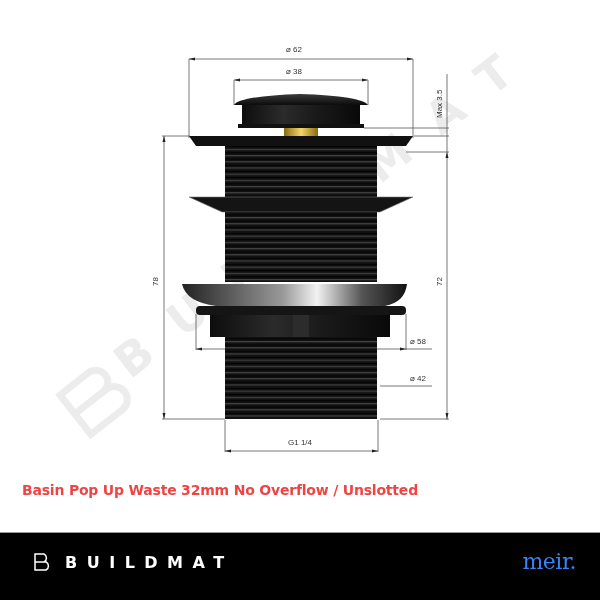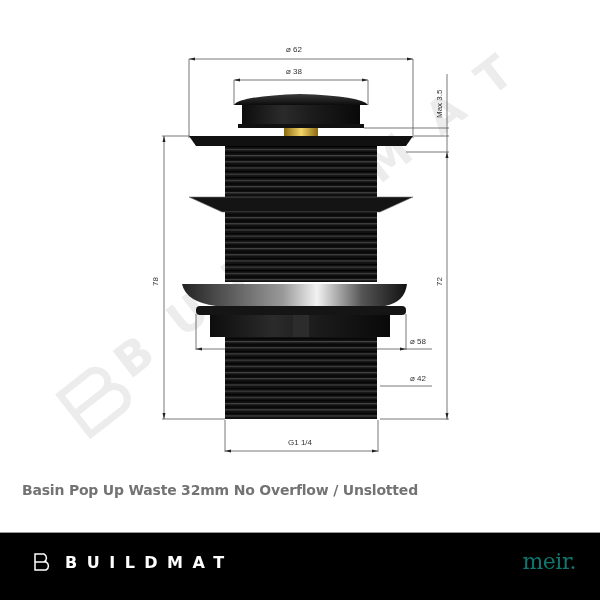--- a/index.html
+++ b/index.html
@@ -1,25 +1,25 @@
 <!DOCTYPE html>
 <html><head>
 <meta charset="utf-8">
 <style>
   html, body { margin:0; padding:0; }
   body { width:600px; height:600px; background:#ffffff; position:relative; overflow:hidden; font-family:"Liberation Sans", sans-serif; }
   .drawing { position:absolute; left:0; top:0; width:600px; height:470px; }
   .dim-text { font-family:"Liberation Sans", sans-serif; font-size:8px; fill:#333; }
-  .product-title { position:absolute; left:22px; top:482px; font-family:"DejaVu Sans", sans-serif; font-size:14px; font-weight:bold; color:#737373; letter-spacing:-0.2px; }
+  .product-title { position:absolute; left:22px; top:482px; font-family:"DejaVu Sans", sans-serif; font-size:14px; font-weight:bold; color:#ef4444; letter-spacing:-0.2px; }
   .divider { position:absolute; left:0; top:532px; width:600px; height:1px; background:#9a9a9a; }
   .footer { position:absolute; left:0; top:533px; width:600px; height:67px; background:#000; }
   .brand { position:absolute; left:33px; top:19px; display:flex; align-items:center; }
   .brand-logo { width:20px; height:20px; margin-right:12px; }
   .brand-name { color:#fff; font-family:"DejaVu Sans", sans-serif; font-weight:bold; font-size:16px; letter-spacing:9.5px; }
-  .meir { position:absolute; right:24px; top:16px; color:#0f766e; font-family:"DejaVu Serif", serif; font-size:22px; letter-spacing:-0.5px; }
+  .meir { position:absolute; right:24px; top:16px; color:#3b82f6; font-family:"DejaVu Serif", serif; font-size:22px; letter-spacing:-0.5px; }
 </style>
 </head>
 <body>
 
 <div class="drawing">
   <svg width="600" height="470" viewBox="0 0 600 470" xmlns="http://www.w3.org/2000/svg">
     <defs>
       <linearGradient id="bodyGrad" x1="0" x2="1" y1="0" y2="0">
         <stop offset="0" stop-color="#0d0d0d"></stop>
         <stop offset="0.35" stop-color="#2b2b2b"></stop>

